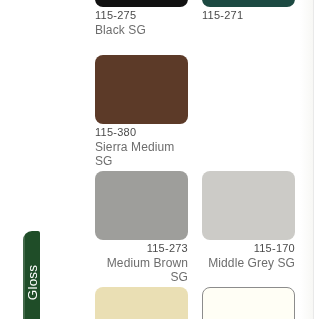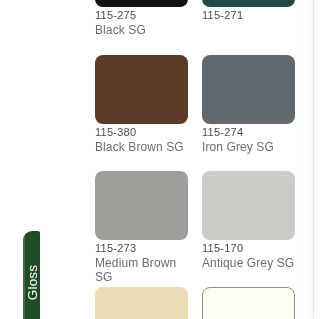--- a/index.html
+++ b/index.html
@@ -113,21 +113,21 @@
     font-family: "Liberation Sans", sans-serif;
   }
 
   
   .col-left  { left: 95px; }
   .col-right { left: 202px; }
 
   
   .row-1 { top: -62px; }
   .row-2 { top: 55px; }
-  .row-3 { top: 171px; }
+  .row-3 { top: 171px; text-align: right; }
   .row-4 { top: 287px; }
 </style>
 </head>
 <body>
 
 <div id="page" style="background: rgb(255, 255, 255);">
 
   <div class="page-edge-shadow"></div>
   <div class="page-edge-rule" style="background: rgb(233, 233, 233);"></div>
 
@@ -142,36 +142,31 @@
         <div class="swatch-code">115-275</div>
         <div class="swatch-name">Black SG</div>
       </div>
       <div class="swatch-cell col-right row-1">
         <div class="swatch-chip" style="background: rgb(29, 74, 66);"></div>
         <div class="swatch-code">115-271</div>
       </div>
       <div class="swatch-cell col-left row-2">
         <div class="swatch-chip" style="background: rgb(92, 58, 40);"></div>
         <div class="swatch-code">115-380</div>
-        <div class="swatch-name">Black Brown SG</div>
-      </div>
-      <div class="swatch-cell col-right row-2">
-        <div class="swatch-chip" style="background: rgb(96, 105, 110);"></div>
-        <div class="swatch-code">115-274</div>
-        <div class="swatch-name">Iron Grey SG</div>
+        <div class="swatch-name">Sierra Medium SG</div>
       </div>
       <div class="swatch-cell col-left row-3">
         <div class="swatch-chip" style="background: rgb(158, 158, 155);"></div>
         <div class="swatch-code">115-273</div>
         <div class="swatch-name">Medium Brown SG</div>
       </div>
       <div class="swatch-cell col-right row-3">
         <div class="swatch-chip" style="background: rgb(204, 203, 199);"></div>
         <div class="swatch-code">115-170</div>
-        <div class="swatch-name">Antique Grey SG</div>
+        <div class="swatch-name">Middle Grey SG</div>
       </div>
       <div class="swatch-cell col-left row-4">
         <div class="swatch-chip" style="background: rgb(234, 223, 180);"></div>
       </div>
       <div class="swatch-cell col-right row-4">
         <div class="swatch-chip bordered" style="background: rgb(255, 254, 245);"></div>
       </div>
     </div>
 
 </div>

